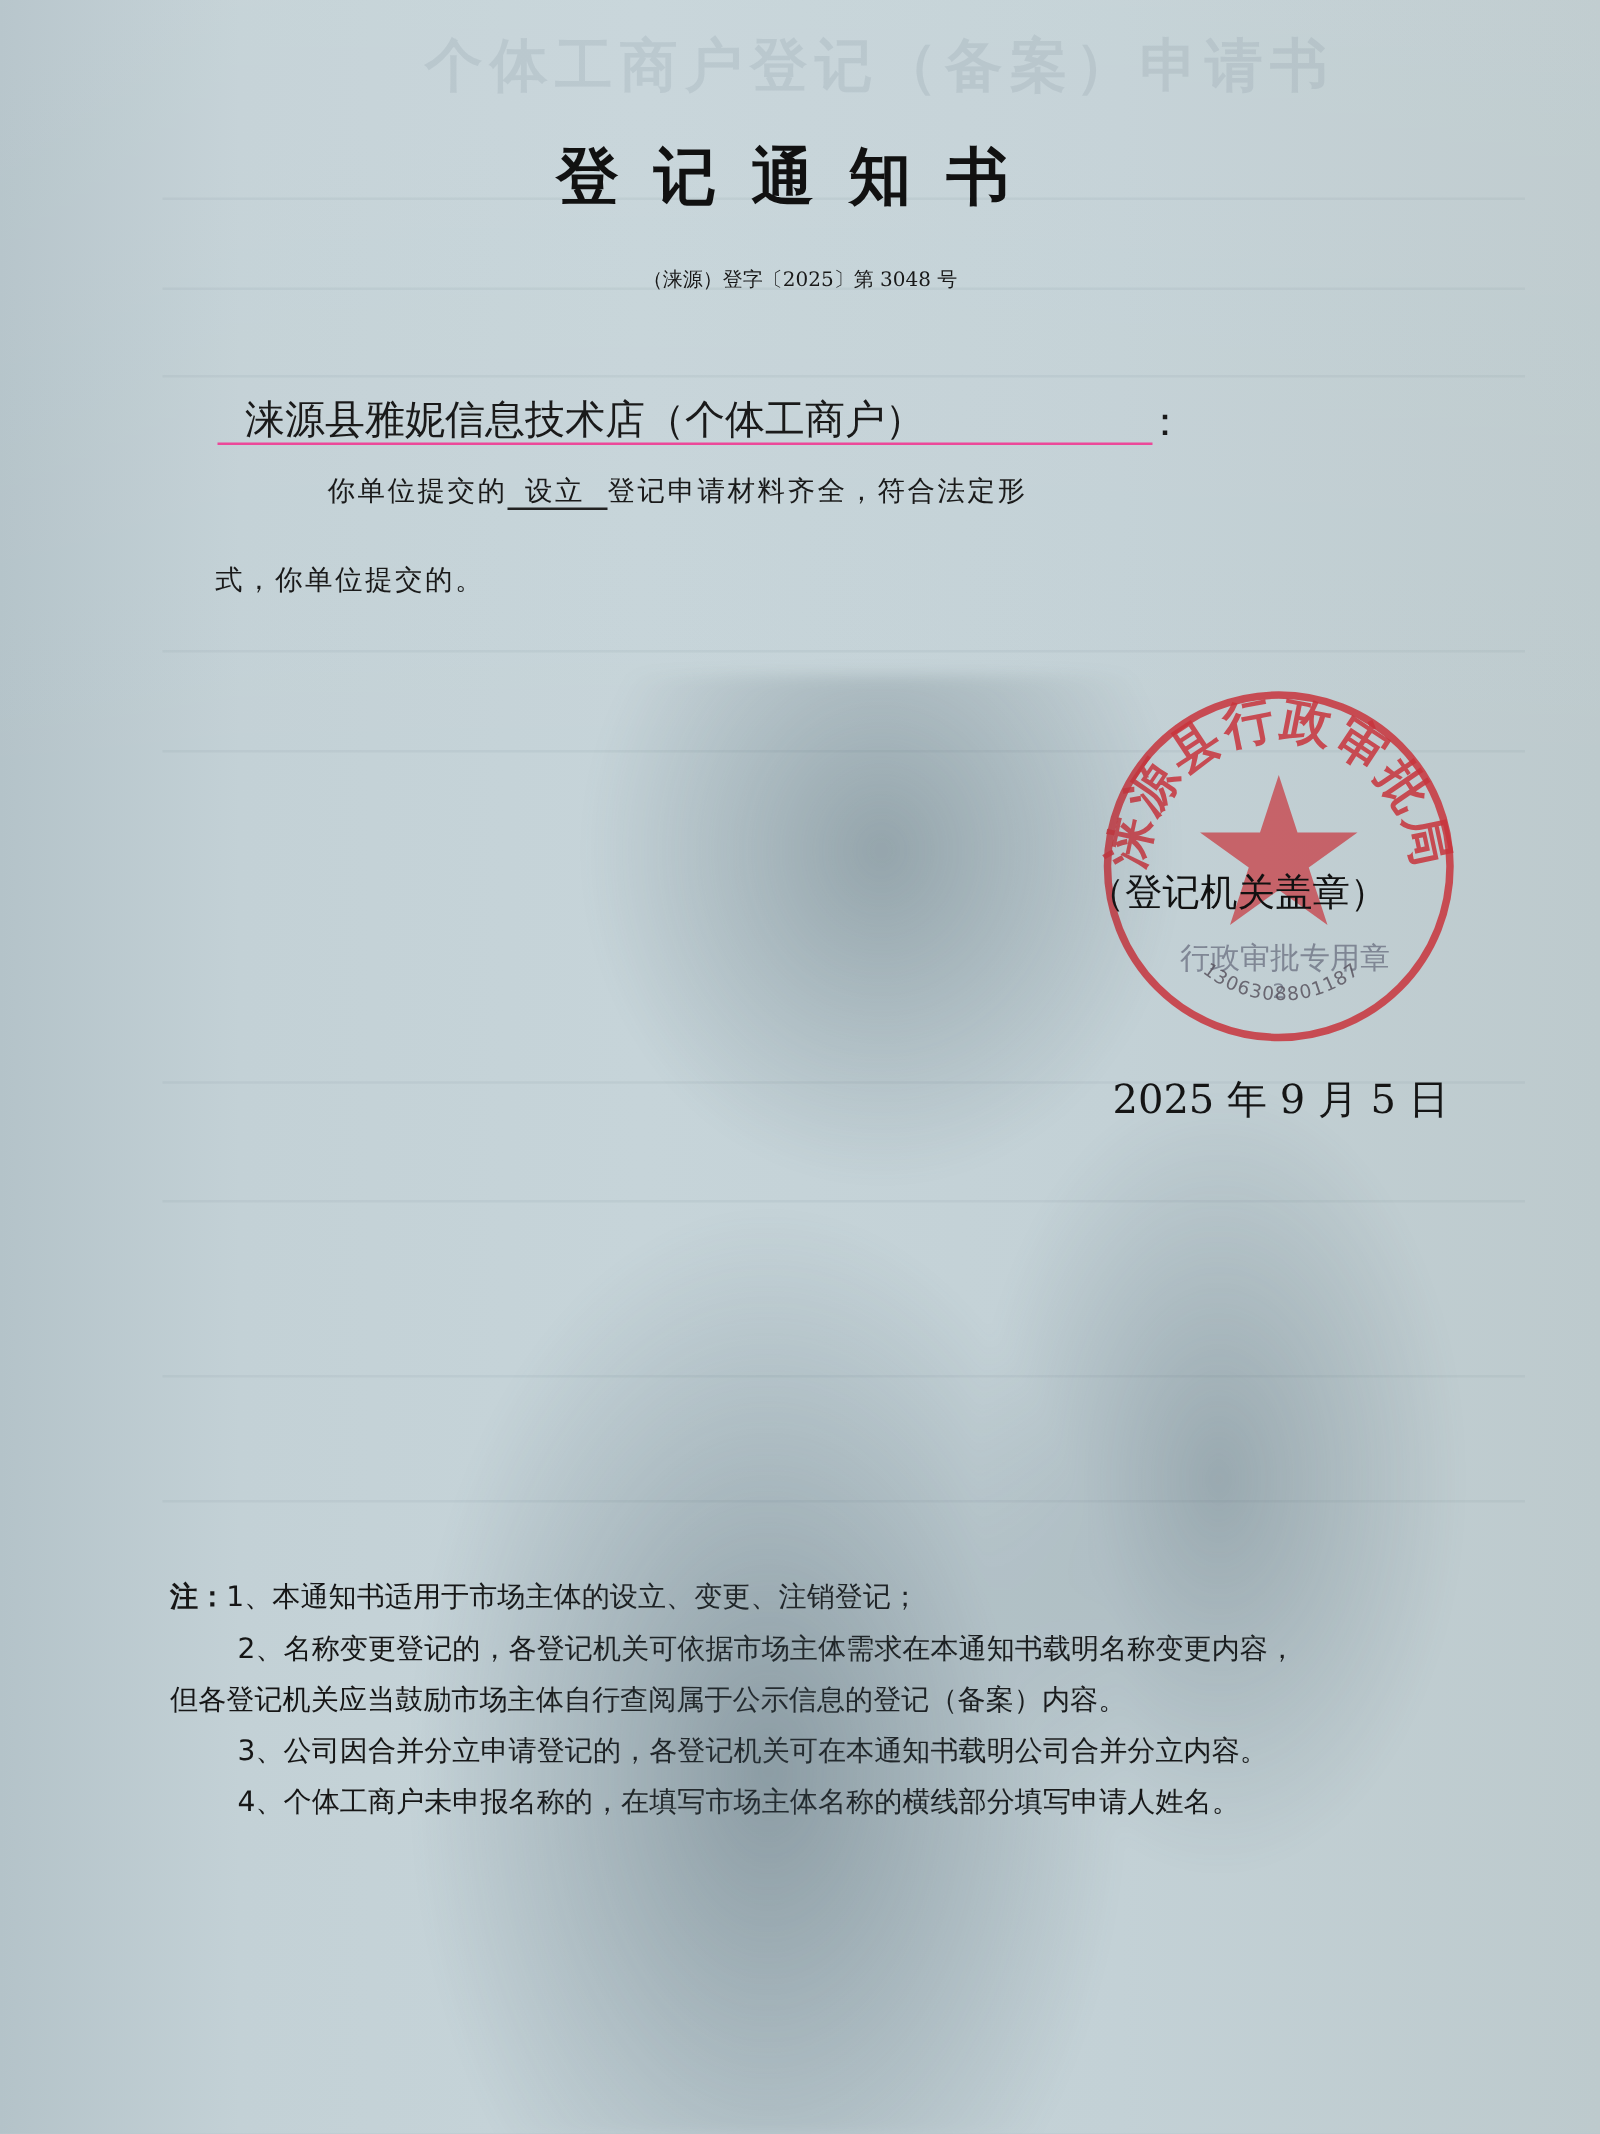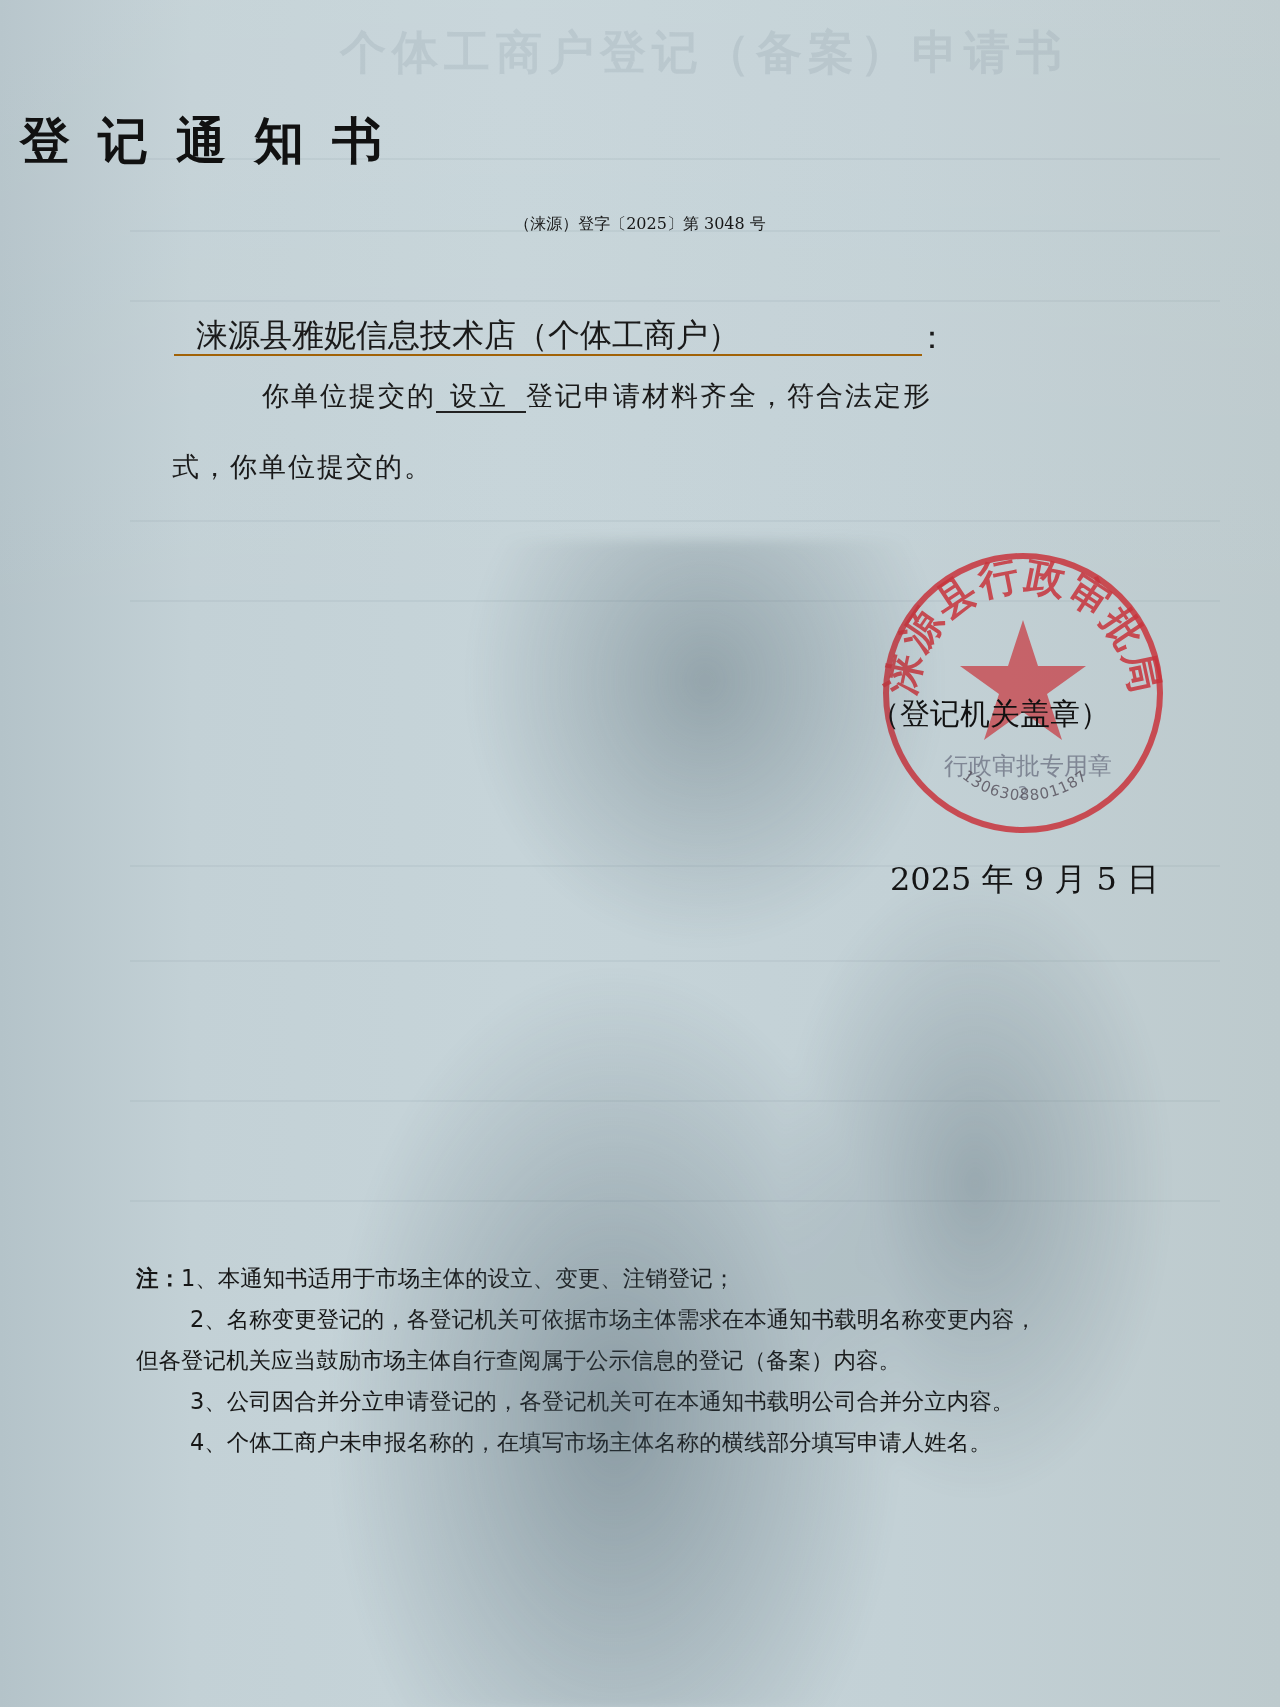--- a/index.html
+++ b/index.html
@@ -28,41 +28,41 @@
     .bleed {
       position: absolute; left: 340px; top: 22px;
       font-size: 46px; letter-spacing: 6px; color: rgba(90,110,120,0.12);
       font-family: "DejaVu Sans", sans-serif; font-weight: bold;
     }
     .bleed-lines div {
       position: absolute; left: 130px; right: 60px; height: 2px;
       background: rgba(120,140,150,0.10);
     }
     .title {
-      position: absolute; left: 0; right: 0; top: 108px; 
+      position: absolute; left: 0; right: 0; top: 108px; text-align: center;
       font-family: "DejaVu Sans", sans-serif; font-weight: bold;
-      font-size: 50px; letter-spacing: 28px; padding-left: 20px; color: #111;
+      font-size: 50px; letter-spacing: 28px; color: #111;
     }
     .docno {
       position: absolute; left: 0; right: 0; top: 214px; text-align: center;
       font-size: 16px; color: #181818;
     }
     .addressee {
       position: absolute; left: 174px; top: 316px; width: 774px;
       font-family: "DejaVu Sans", sans-serif; font-size: 32px; color: #1a1a1a;
     }
     .addressee .name {
       display: inline-block; width: 748px;
-      border-bottom: 2px solid #a16207; padding-left: 22px; box-sizing: border-box;
+      border-bottom: 2px solid #ec4899; padding-left: 22px; box-sizing: border-box;
       line-height: 38px;
     }
     .addressee .colon { position: absolute; right: 0; top: 0; }
     .body-line {
       position: absolute; font-family: "DejaVu Sans", sans-serif;
-      font-size: 27px; color: #1a1a1a; letter-spacing: 2px; white-space: nowrap;
+      font-size: 22px; color: #1a1a1a; letter-spacing: 2px; white-space: nowrap;
     }
     .l1 { left: 262px; top: 378px; }
     .l2 { left: 172px; top: 449px; }
     .fill { border-bottom: 2px solid #222; padding: 0 18px 0 14px; }
     .stamp {
       position: absolute; left: 878px; top: 548px; width: 290px; height: 290px;
     }
     .seal-label {
       position: absolute; left: 870px; top: 694px;
       font-family: "DejaVu Sans", sans-serif; font-size: 30px; color: #111;

